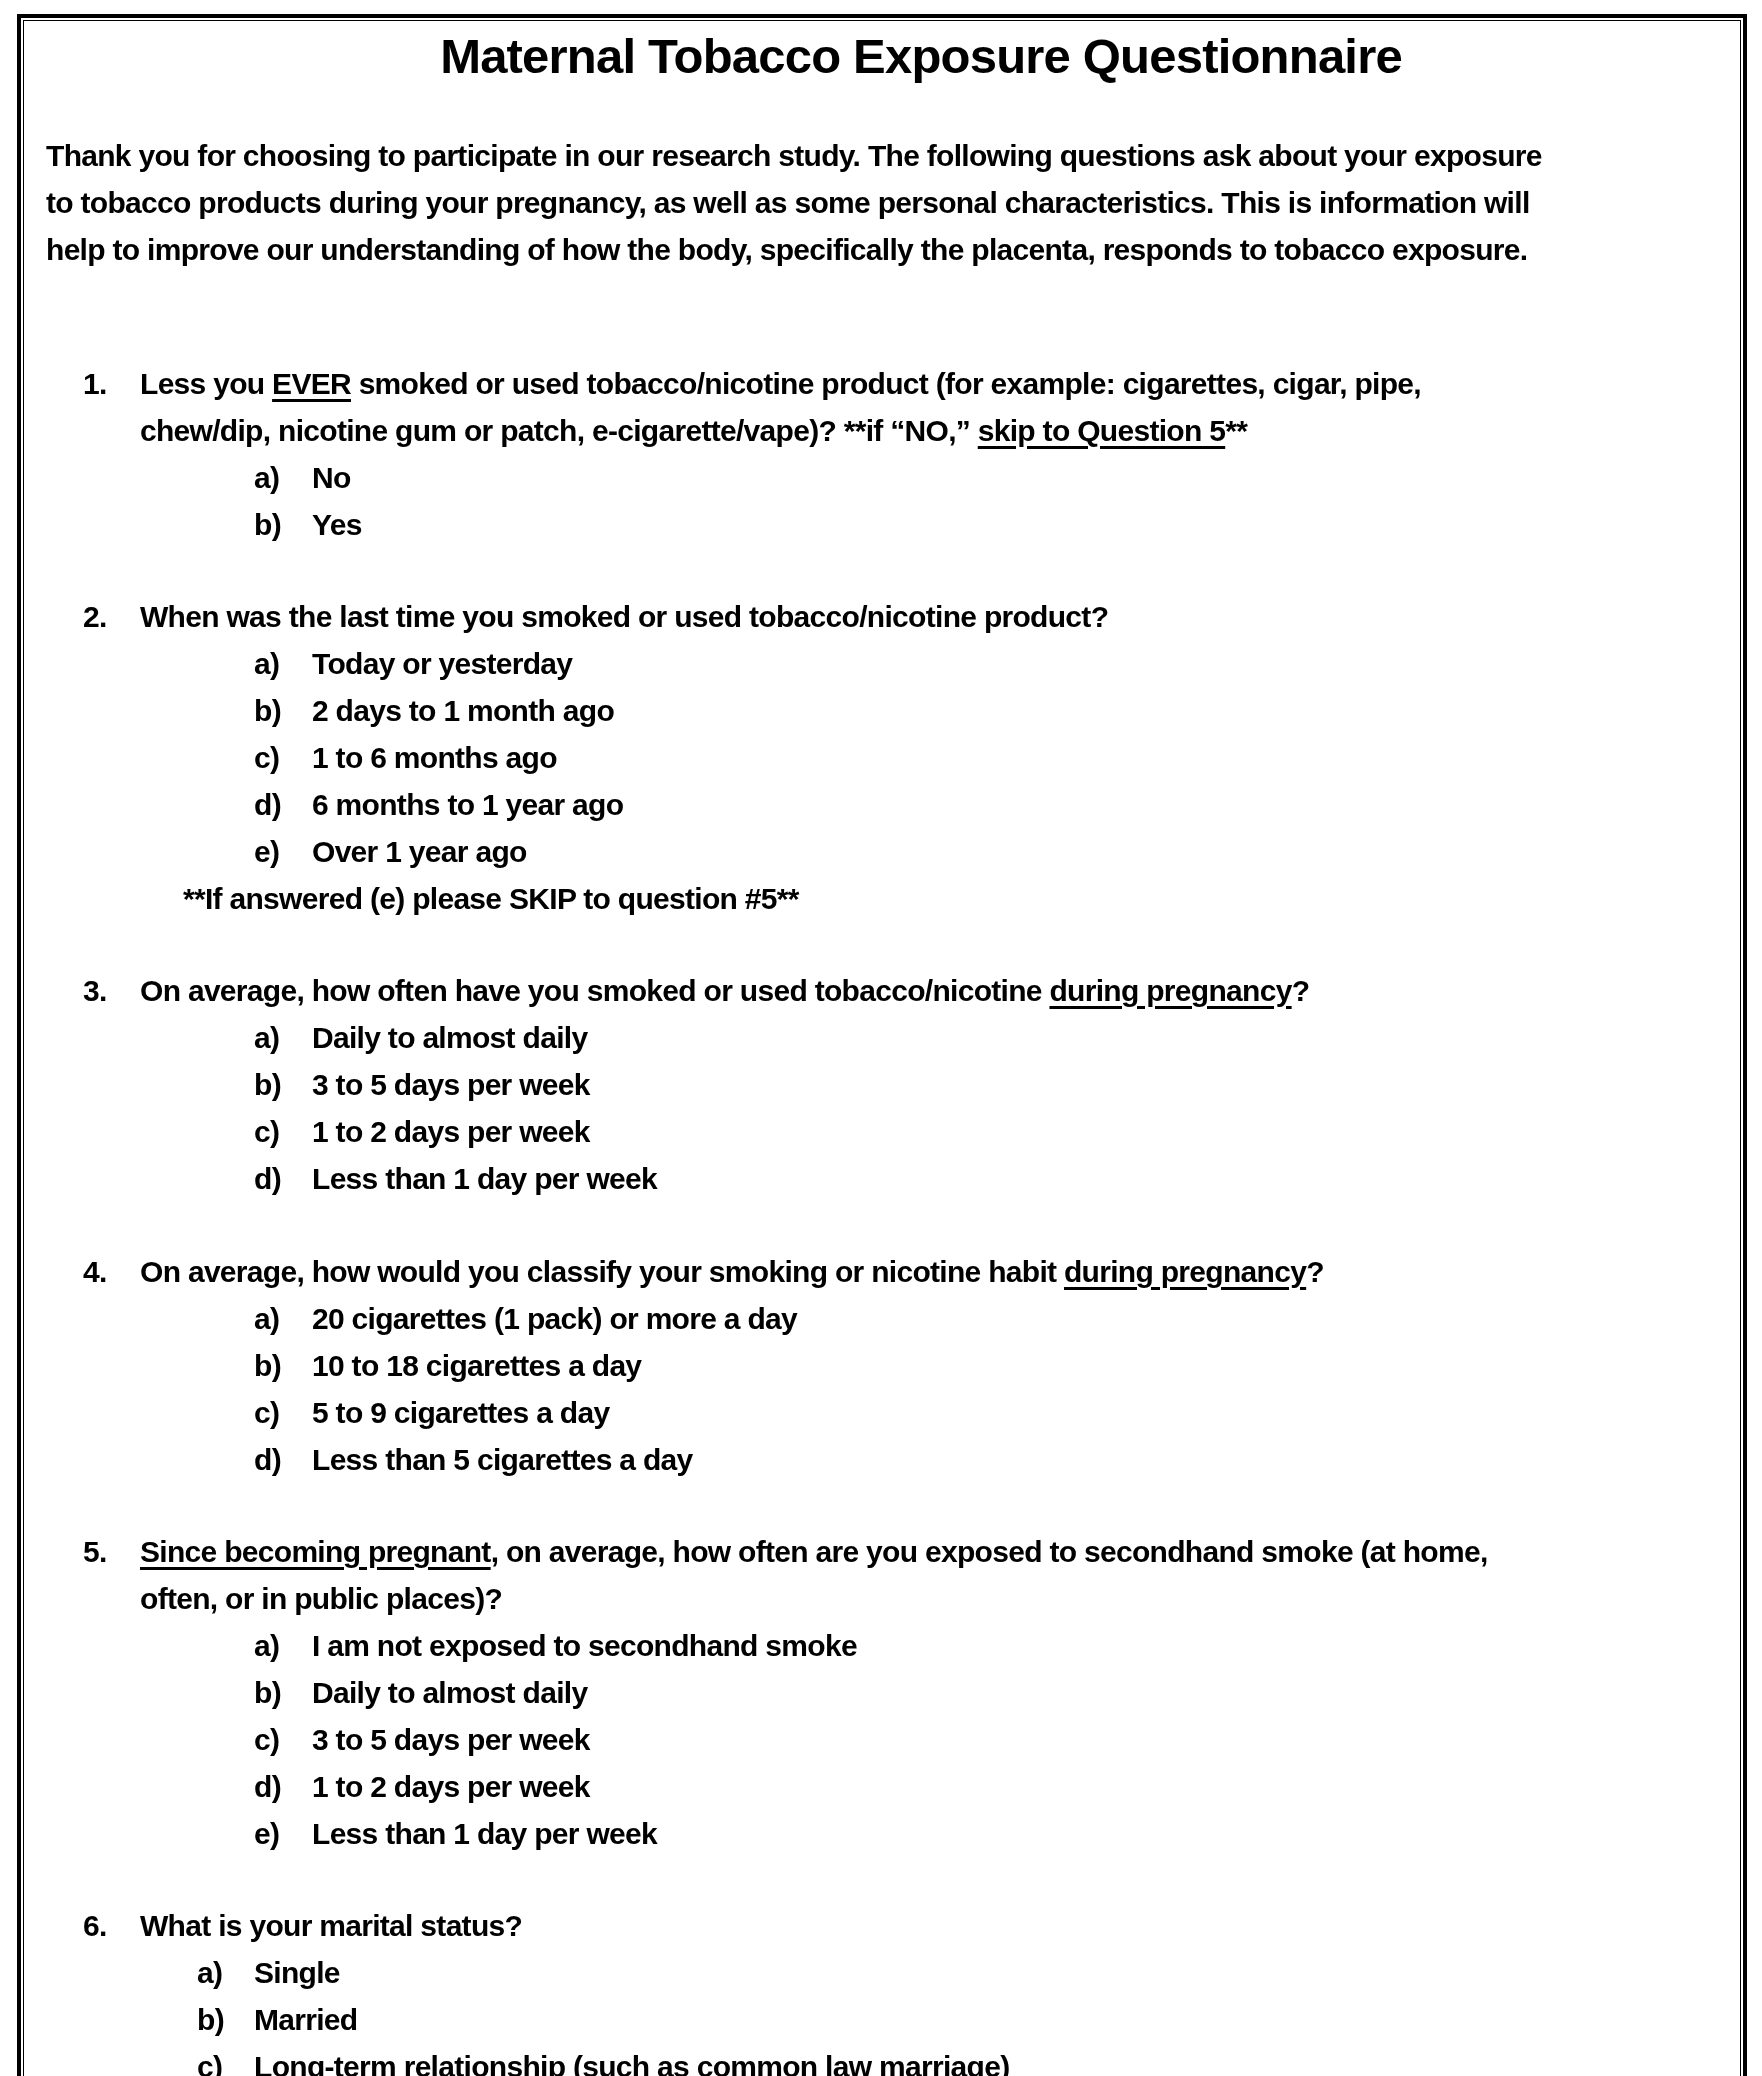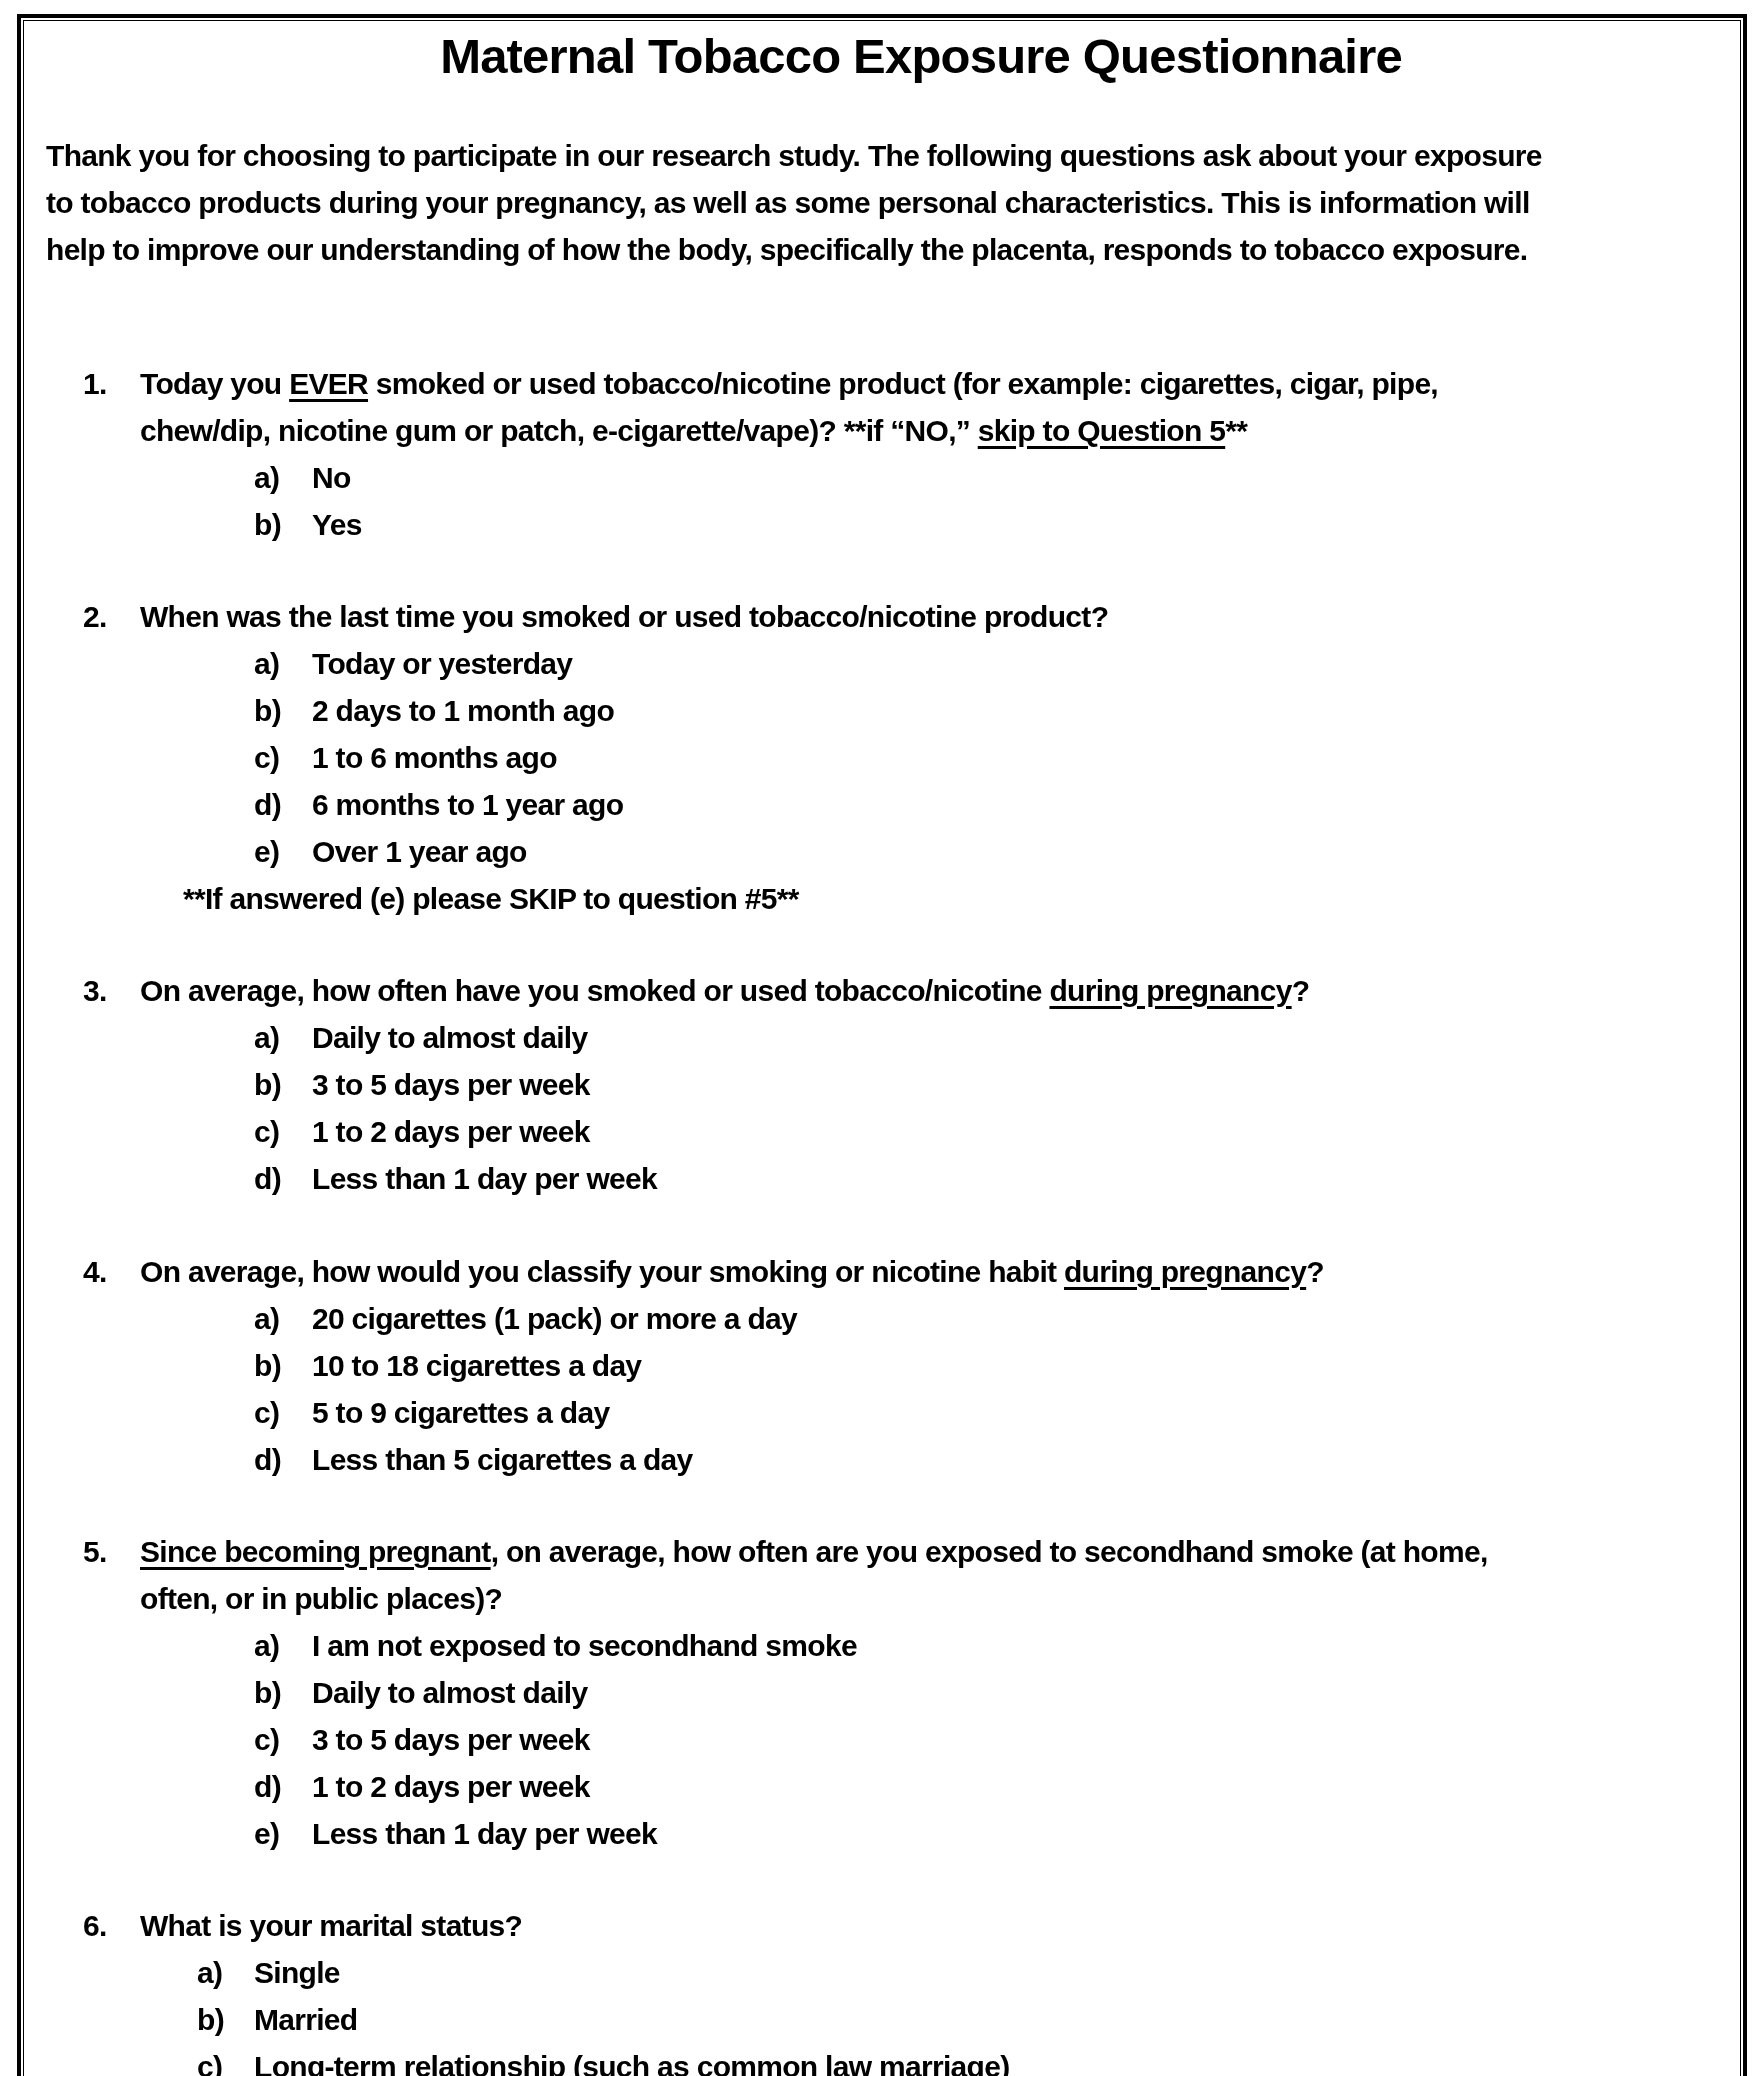--- a/index.html
+++ b/index.html
@@ -35,21 +35,21 @@
 
 <div class="intro txt">
   <div>Thank you for choosing to participate in our research study.  The following questions ask about your exposure</div>
   <div>to tobacco products during your pregnancy, as well as some personal characteristics.  This is information will</div>
   <div>help to improve our understanding of how the body, specifically the placenta, responds to tobacco exposure.</div>
 </div>
 
 <div class="q txt" style="top:360px;">
   <div class="q-line">
     <span class="q-num">1.</span>
-    <span class="q-text"><span>Today you </span><span class="u">EVER</span><span> smoked or used tobacco/nicotine product (for example: cigarettes, cigar, pipe,</span></span>
+    <span class="q-text"><span>Less you </span><span class="u">EVER</span><span> smoked or used tobacco/nicotine product (for example: cigarettes, cigar, pipe,</span></span>
   </div>
   <div class="q-line">
     <span class="q-text"><span>chew/dip, nicotine gum or patch, e-cigarette/vape)? **if “</span><span>NO,”</span><span> </span><span class="u">skip to Question 5</span><span>**</span></span>
   </div>
   <div class="q-line">
     <span class="opt-label">a)</span>
     <span class="opt-text">No</span>
   </div>
   <div class="q-line">
     <span class="opt-label">b)</span>

